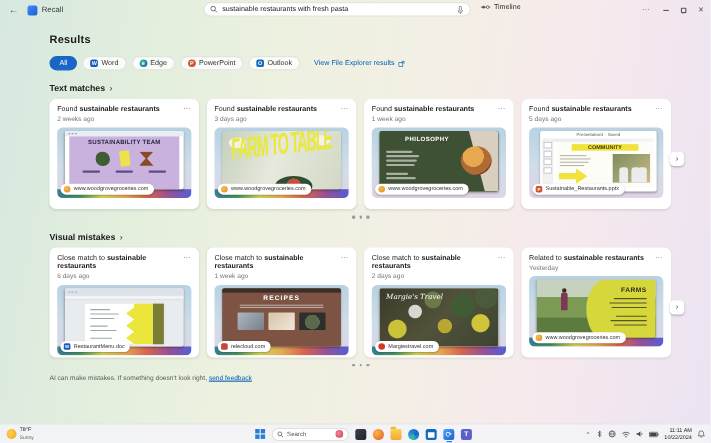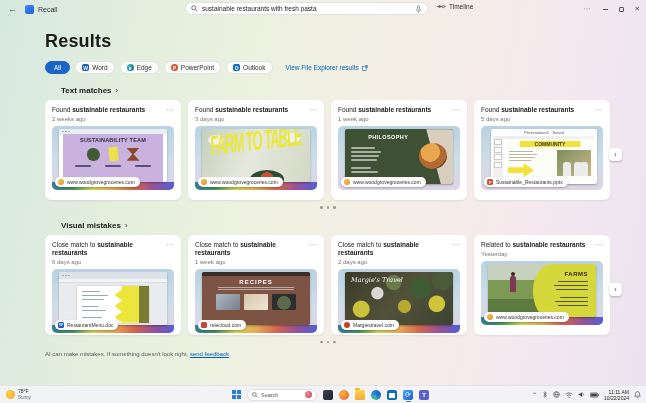--- a/index.html
+++ b/index.html
@@ -23,34 +23,34 @@
   .searchpill .q { font-size:6.5px; color:#222; flex:1; white-space:nowrap; overflow:hidden; }
   .icon-svg { display:block; }
   .timeline { position:absolute; left:437px; top:3px; display:flex; align-items:center; gap:3px; font-size:6.5px; color:#333; }
   .winctl { position:absolute; right:6px; top:0; height:18px; display:flex; align-items:center; gap:11px; color:#555; }
   .winctl .more { font-size:7px; letter-spacing:1px; }
   .winctl .min { width:5px; border-top:1px solid #555; display:inline-block; }
   .winctl .max { width:5px; height:5px; border:1px solid #555; border-radius:1px; display:inline-block; }
   .winctl .cls { font-size:6.5px; }
   
   .content { padding-left:45px; padding-right:20px; }
-  h1.results { font-size:18px; font-weight:bold; margin-top:13px; letter-spacing:.2px; }
+  h1.results { font-size:10px; font-weight:bold; margin-top:13px; letter-spacing:.2px; }
   .pillrow { display:flex; align-items:center; gap:5px; margin-top:9px; }
   .pill {
     height:13px; border-radius:7px; background:#ffffffcc; border:1px solid #e3e3e3;
     display:flex; align-items:center; gap:3px; padding:0 6px; font-size:6.5px; color:#333; cursor:default;
   }
   .pill.active { background:#1a66c6; border-color:#1a66c6; color:#fff; padding:0 8px; }
   .brandico { width:7px; height:7px; border-radius:2px; color:#fff; font-size:5px; font-weight:bold; display:flex; align-items:center; justify-content:center; }
   .ico-word { background:#185ABD; }
   .ico-edge { background:radial-gradient(circle at 30% 30%,#35c1a4,#0c59a4); border-radius:50%; }
   .ico-ppt  { background:#d35230; border-radius:50%; }
   .ico-outlook { background:#0f6cbd; border-radius:2px; }
   .explorer-link { margin-left:8px; font-size:6.5px; color:#005FB8; display:flex; align-items:center; gap:3px; }
-  .sec-head { display:flex; align-items:center; gap:4px; margin-top:12px; font-size:8px; font-weight:bold;margin-left:16px; }
+  .sec-head { display:flex; align-items:center; gap:4px; margin-top:12px; font-size:8px; font-weight:bold; }
   .sec-head .chev { font-size:8px; font-weight:normal; color:#333; }
   
   .rowwrap { position:relative; width:566px; margin-top:5px; }
   .cards { display:grid; grid-template-columns:repeat(4,136px); gap:7px; }
   .card {
     background:#fff; border-radius:6px; box-shadow:0 1px 2px rgba(0,0,0,.08);
     padding:6px 7px 6px 7px; height:100px; position:relative;
   }
   .card .chead { display:flex; justify-content:space-between; align-items:flex-start; }
   .card .ctitle { font-size:6.5px; color:#1b1b1b; line-height:1.25; }

